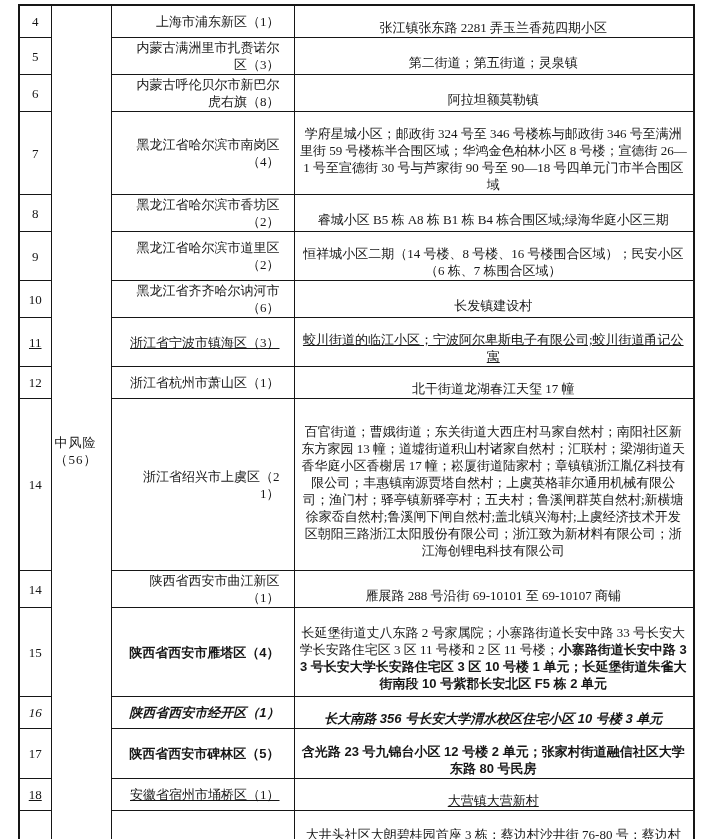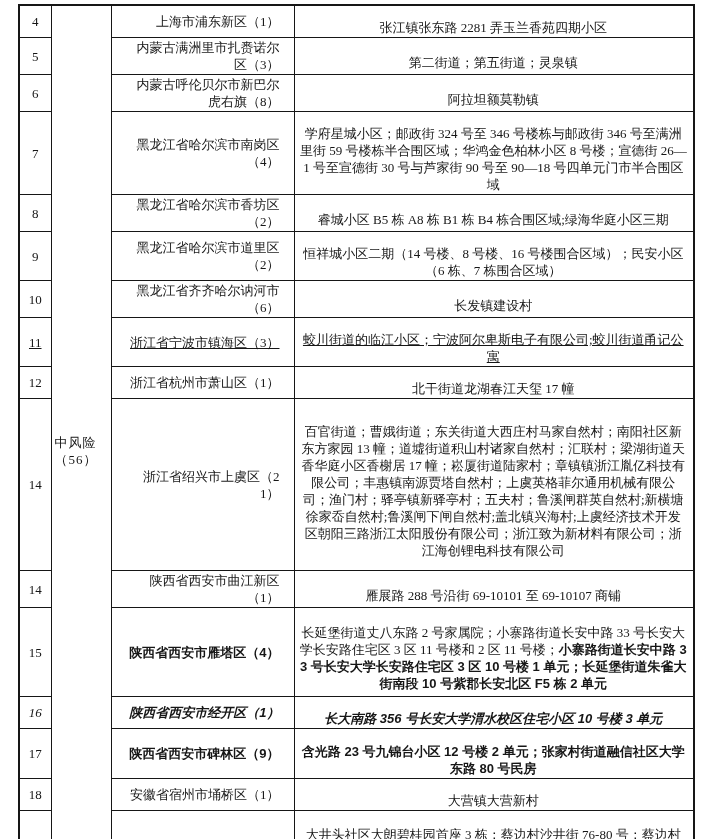--- a/index.html
+++ b/index.html
@@ -31,21 +31,21 @@
   tbody tr:nth-child(5)  { height:35px; }
   tbody tr:nth-child(6)  { height:34px; }
   tbody tr:nth-child(7)  { height:35px; }
   tbody tr:nth-child(8)  { height:34px;text-decoration:underline; }
   tbody tr:nth-child(9)  { height:26px; }
   tbody tr:nth-child(10) { height:172px; }
   tbody tr:nth-child(11) { height:27px;font-family:Liberation Serif, serif; }
   tbody tr:nth-child(12) { height:89px; }
   tbody tr:nth-child(13) { height:26px;font-style:italic; }
   tbody tr:nth-child(14) { height:50px; }
-  tbody tr:nth-child(15) { height:24px; }
+  tbody tr:nth-child(15) { height:24px;text-decoration:underline; }
   tbody tr:nth-child(16) { height:86px; }
   tbody tr:nth-child(17) { height:26px; }
 </style>
 </head>
 <body>
 
 <div class="page">
   <table class="risk-table" id="risk-table">
     <colgroup>
       <col style="width:32px">
@@ -118,21 +118,21 @@
     <td class="c-district b">陕西省西安市雁塔区（4）</td>
     <td class="c-detail"><span>长延堡街道丈八东路 2 号家属院；小寨路街道长安中路 33 号长安大学长安路住宅区 3 区 11 号楼和 2 区 11 号楼；</span><span class="b">小寨路街道长安中路 33 号长安大学长安路住宅区 3 区 10 号楼 1 单元；长延堡街道朱雀大街南段 10 号紫郡长安北区 F5 栋 2 单元</span></td>
   </tr>
         <tr>
     <td class="c-num">16</td>
     <td class="c-district b">陕西省西安市经开区（1）</td>
     <td class="c-detail"><span class="b">长大南路 356 号长安大学渭水校区住宅小区 10 号楼 3 单元</span></td>
   </tr>
         <tr>
     <td class="c-num">17</td>
-    <td class="c-district b">陕西省西安市碑林区（9）</td>
+    <td class="c-district b">陕西省西安市碑林区（5）</td>
     <td class="c-detail"><span class="b">含光路 23 号九锦台小区 12 号楼 2 单元；张家村街道融信社区大学东路 80 号民房</span></td>
   </tr>
         <tr>
     <td class="c-num">18</td>
     <td class="c-district">安徽省宿州市埇桥区（1）</td>
     <td class="c-detail"><span>大营镇大营新村</span></td>
   </tr>
         <tr>
     <td class="c-num">19</td>
     <td class="c-district">广东省东莞市大朗镇（8）</td>

